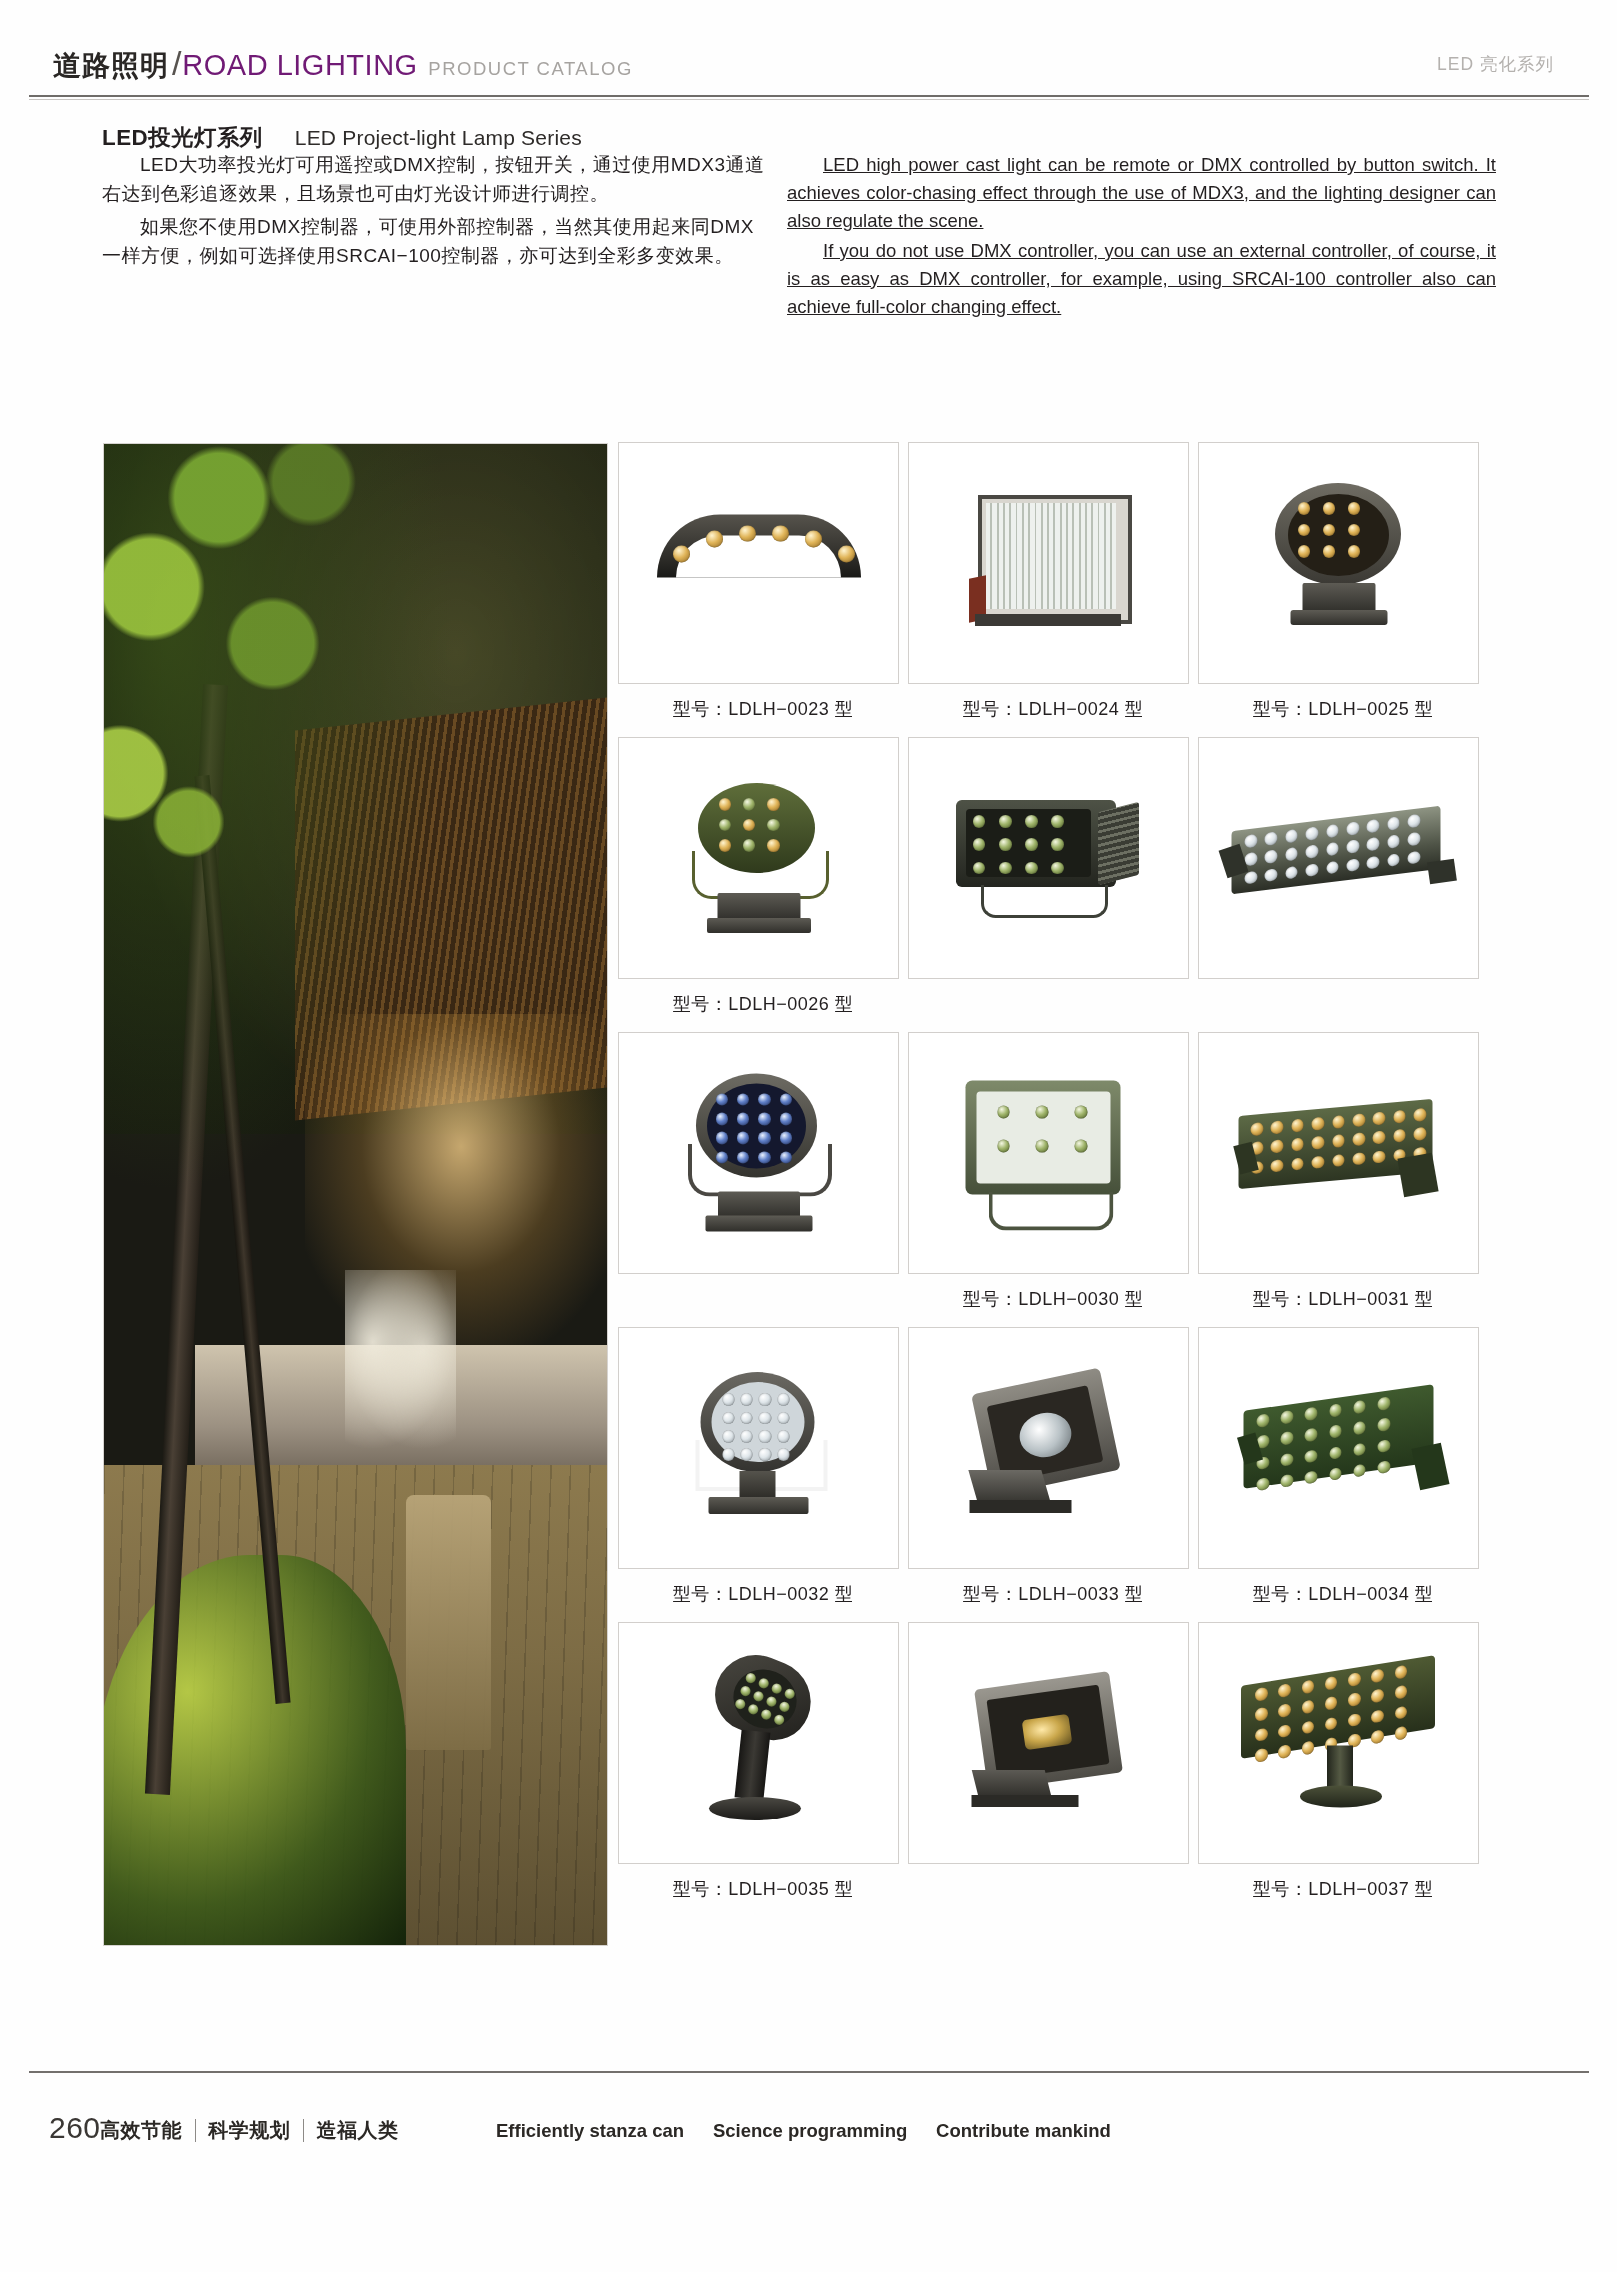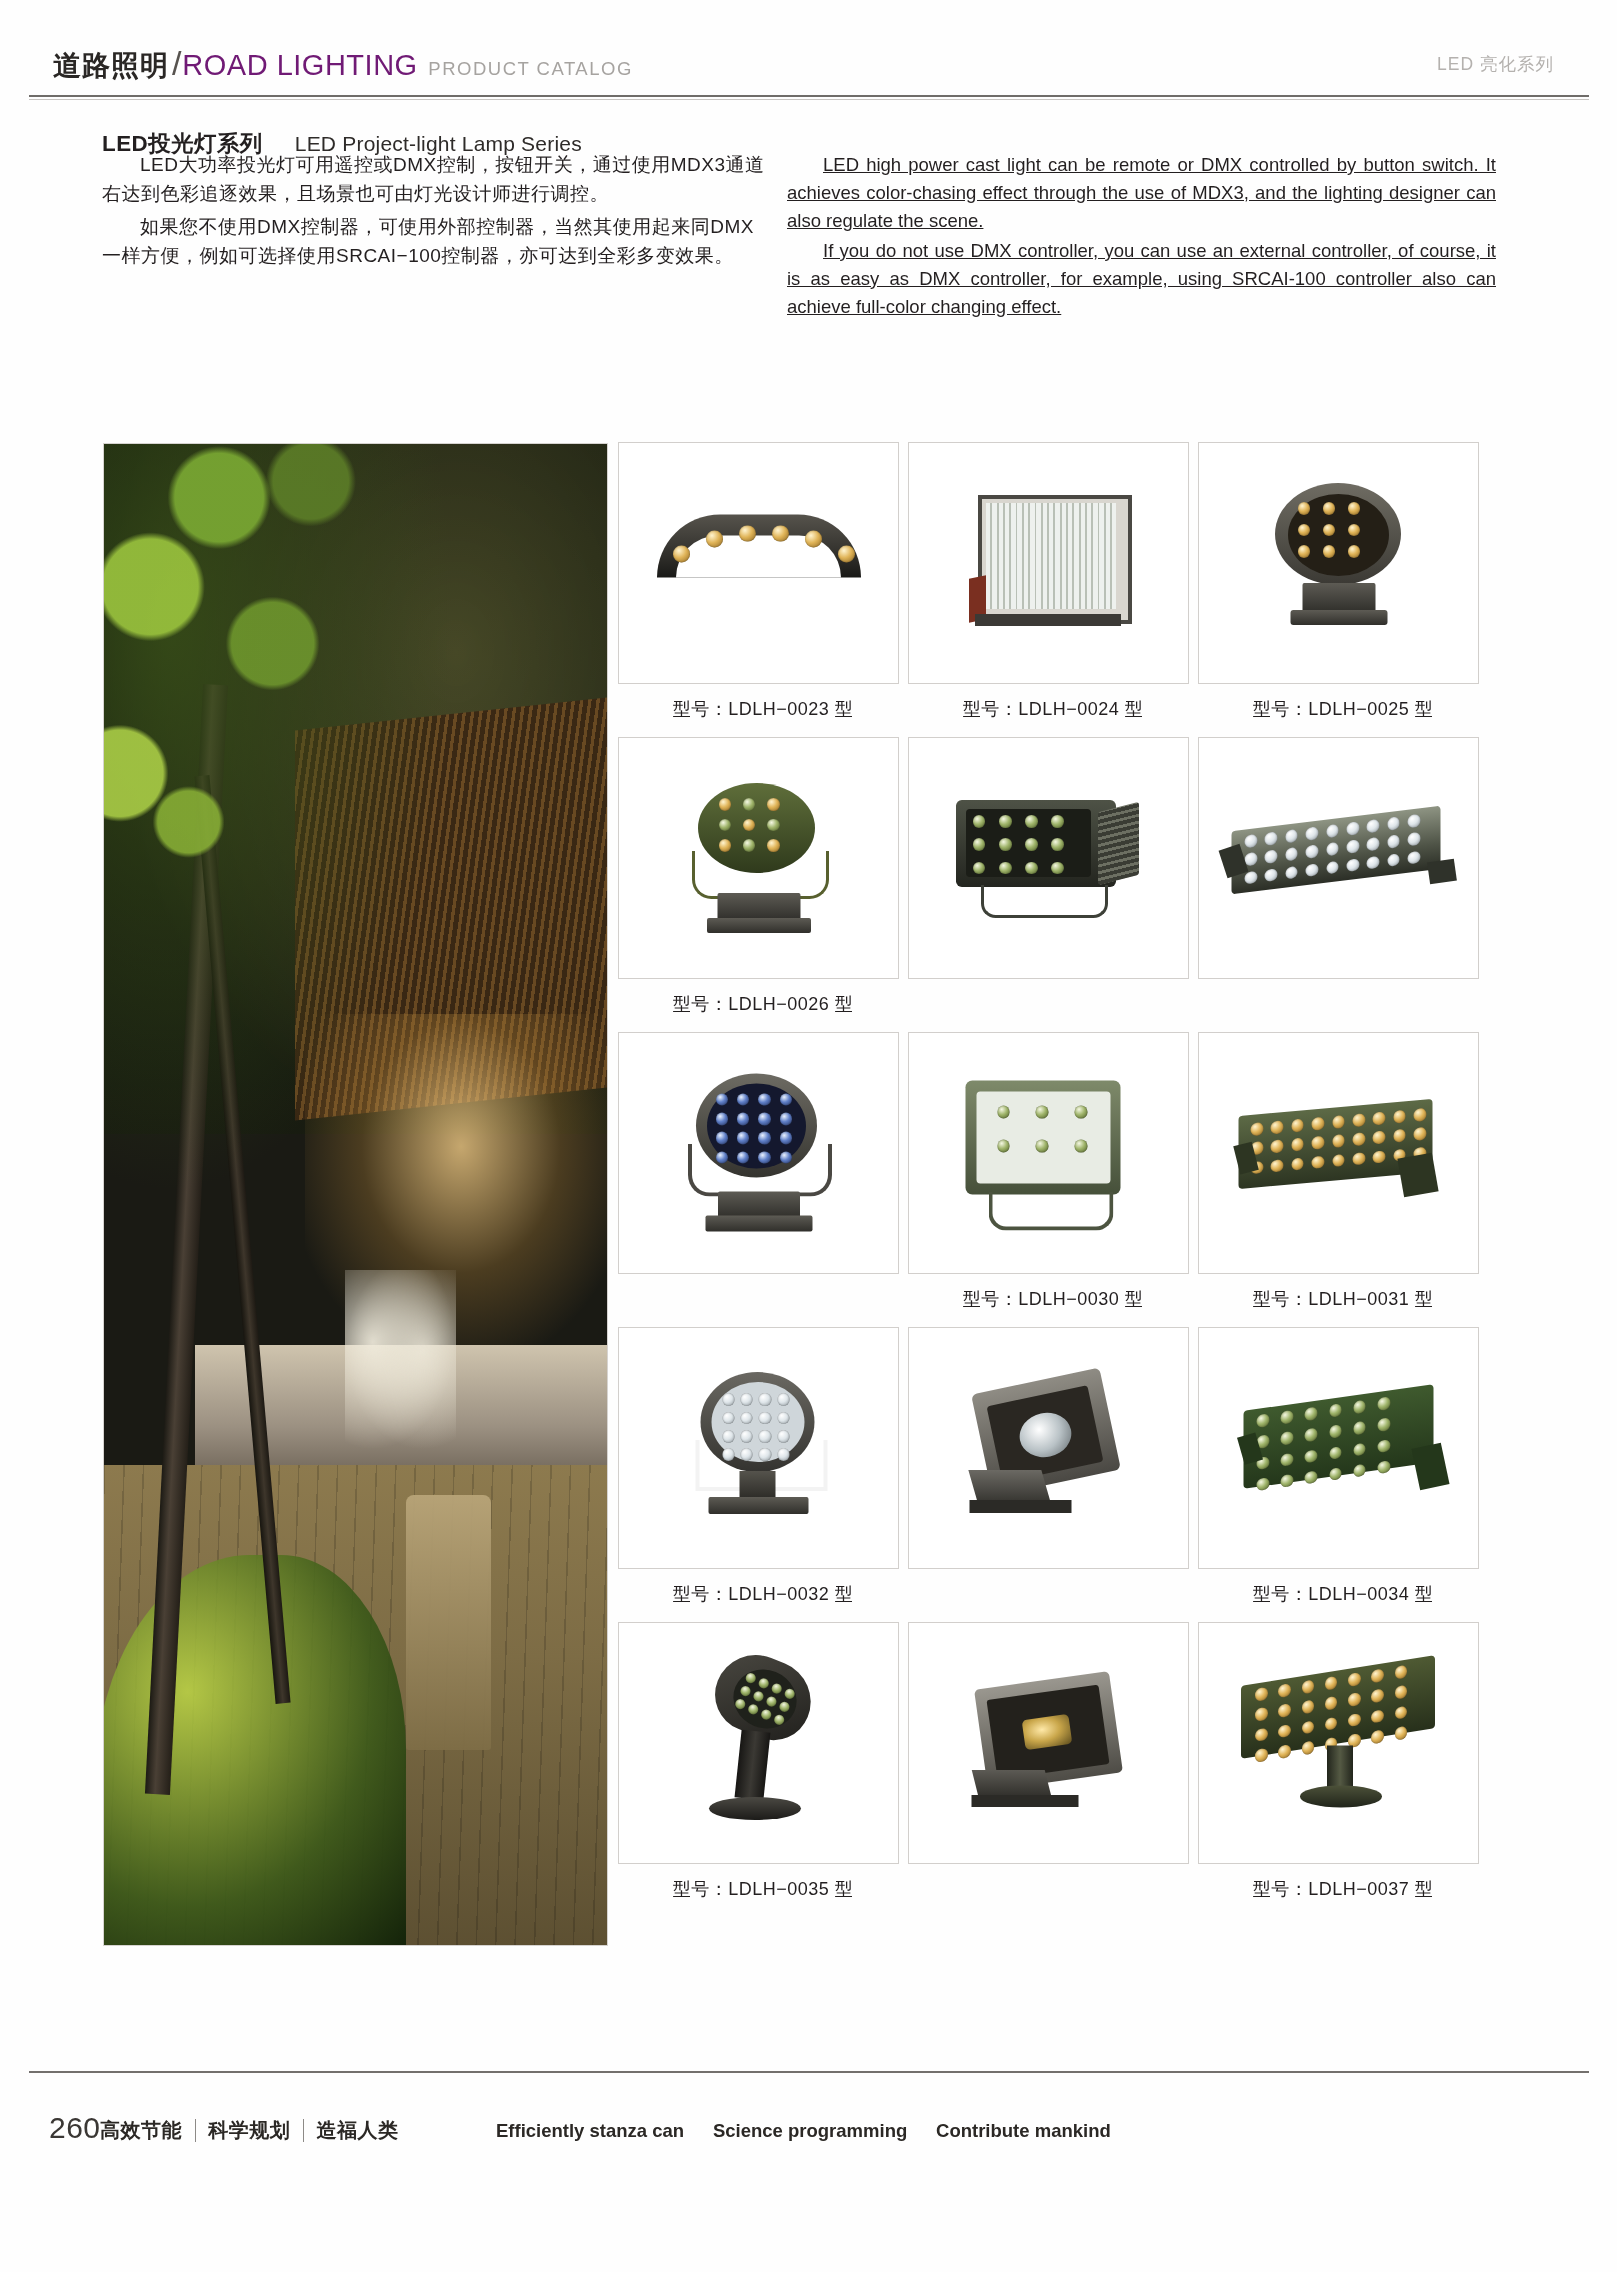--- a/index.html
+++ b/index.html
@@ -81,21 +81,21 @@
     position: absolute;
     left: 29px; top: 99px;
     width: 1560px;
     height: 0.5px;
     background: #c8c5c2;
   }
 
   
   .series-title {
     position: absolute;
-    left: 102px; top: 128px;
+    left: 102px; top: 122px;
     display: flex;
     align-items: baseline;
     white-space: nowrap;
   }
   .series-cn {
     font-size: 22.4px;
     font-weight: bold;
     color: #231f20;
     letter-spacing: 0.5px;
   }
@@ -602,20 +602,21 @@
       <div class="cell">
         <div class="frame">
           <div class="lamp" style="width:175px;height:146px;">
             <div style="position:absolute;left:19.4px;top:4.9px;width:131px;height:104px;transform:rotate(-12deg);background:linear-gradient(180deg,#8f8c84 0%,#4a4843 100%);border-radius:5.8px;"></div>
             <div style="position:absolute;left:32px;top:19.4px;width:103px;height:78px;transform:rotate(-12deg);background:#2a2722;border-radius:3.9px;"></div>
             <div style="position:absolute;left:58px;top:38px;width:52px;height:44px;border-radius:50%;transform:rotate(-12deg);background:radial-gradient(circle at 40% 35%,#ffffff 0%,#b9c2c6 50%,#5c6468 100%);"></div>
             <div style="position:absolute;left:12.6px;top:95px;width:73px;height:36px;background:linear-gradient(180deg,#6b6963,#302f2b);transform:skewX(16deg);"></div>
             <div style="position:absolute;left:8.7px;top:125px;width:102px;height:12.6px;background:#2b2a26;"></div>
           </div>
         </div>
+        <div class="caption">型号：LDLH−0033 型</div>
       </div>
 
       <div class="cell">
         <div class="frame">
           <div class="lamp" style="width:219px;height:121px;">
             <div style="position:absolute;left:14.6px;top:9.7px;width:190px;height:78px;transform:skewY(-8deg);background:linear-gradient(180deg,#3f5a2e 0%,#24371b 100%);border-radius:3.9px;"></div>
             <div class="leds" style="position:absolute;left:27px;top:17.5px;grid-template-columns:repeat(6,15.5px);gap:8.7px;transform:skewY(-8deg);">
               <span class="led"></span>
                 <span class="led"></span>
                 <span class="led"></span>

